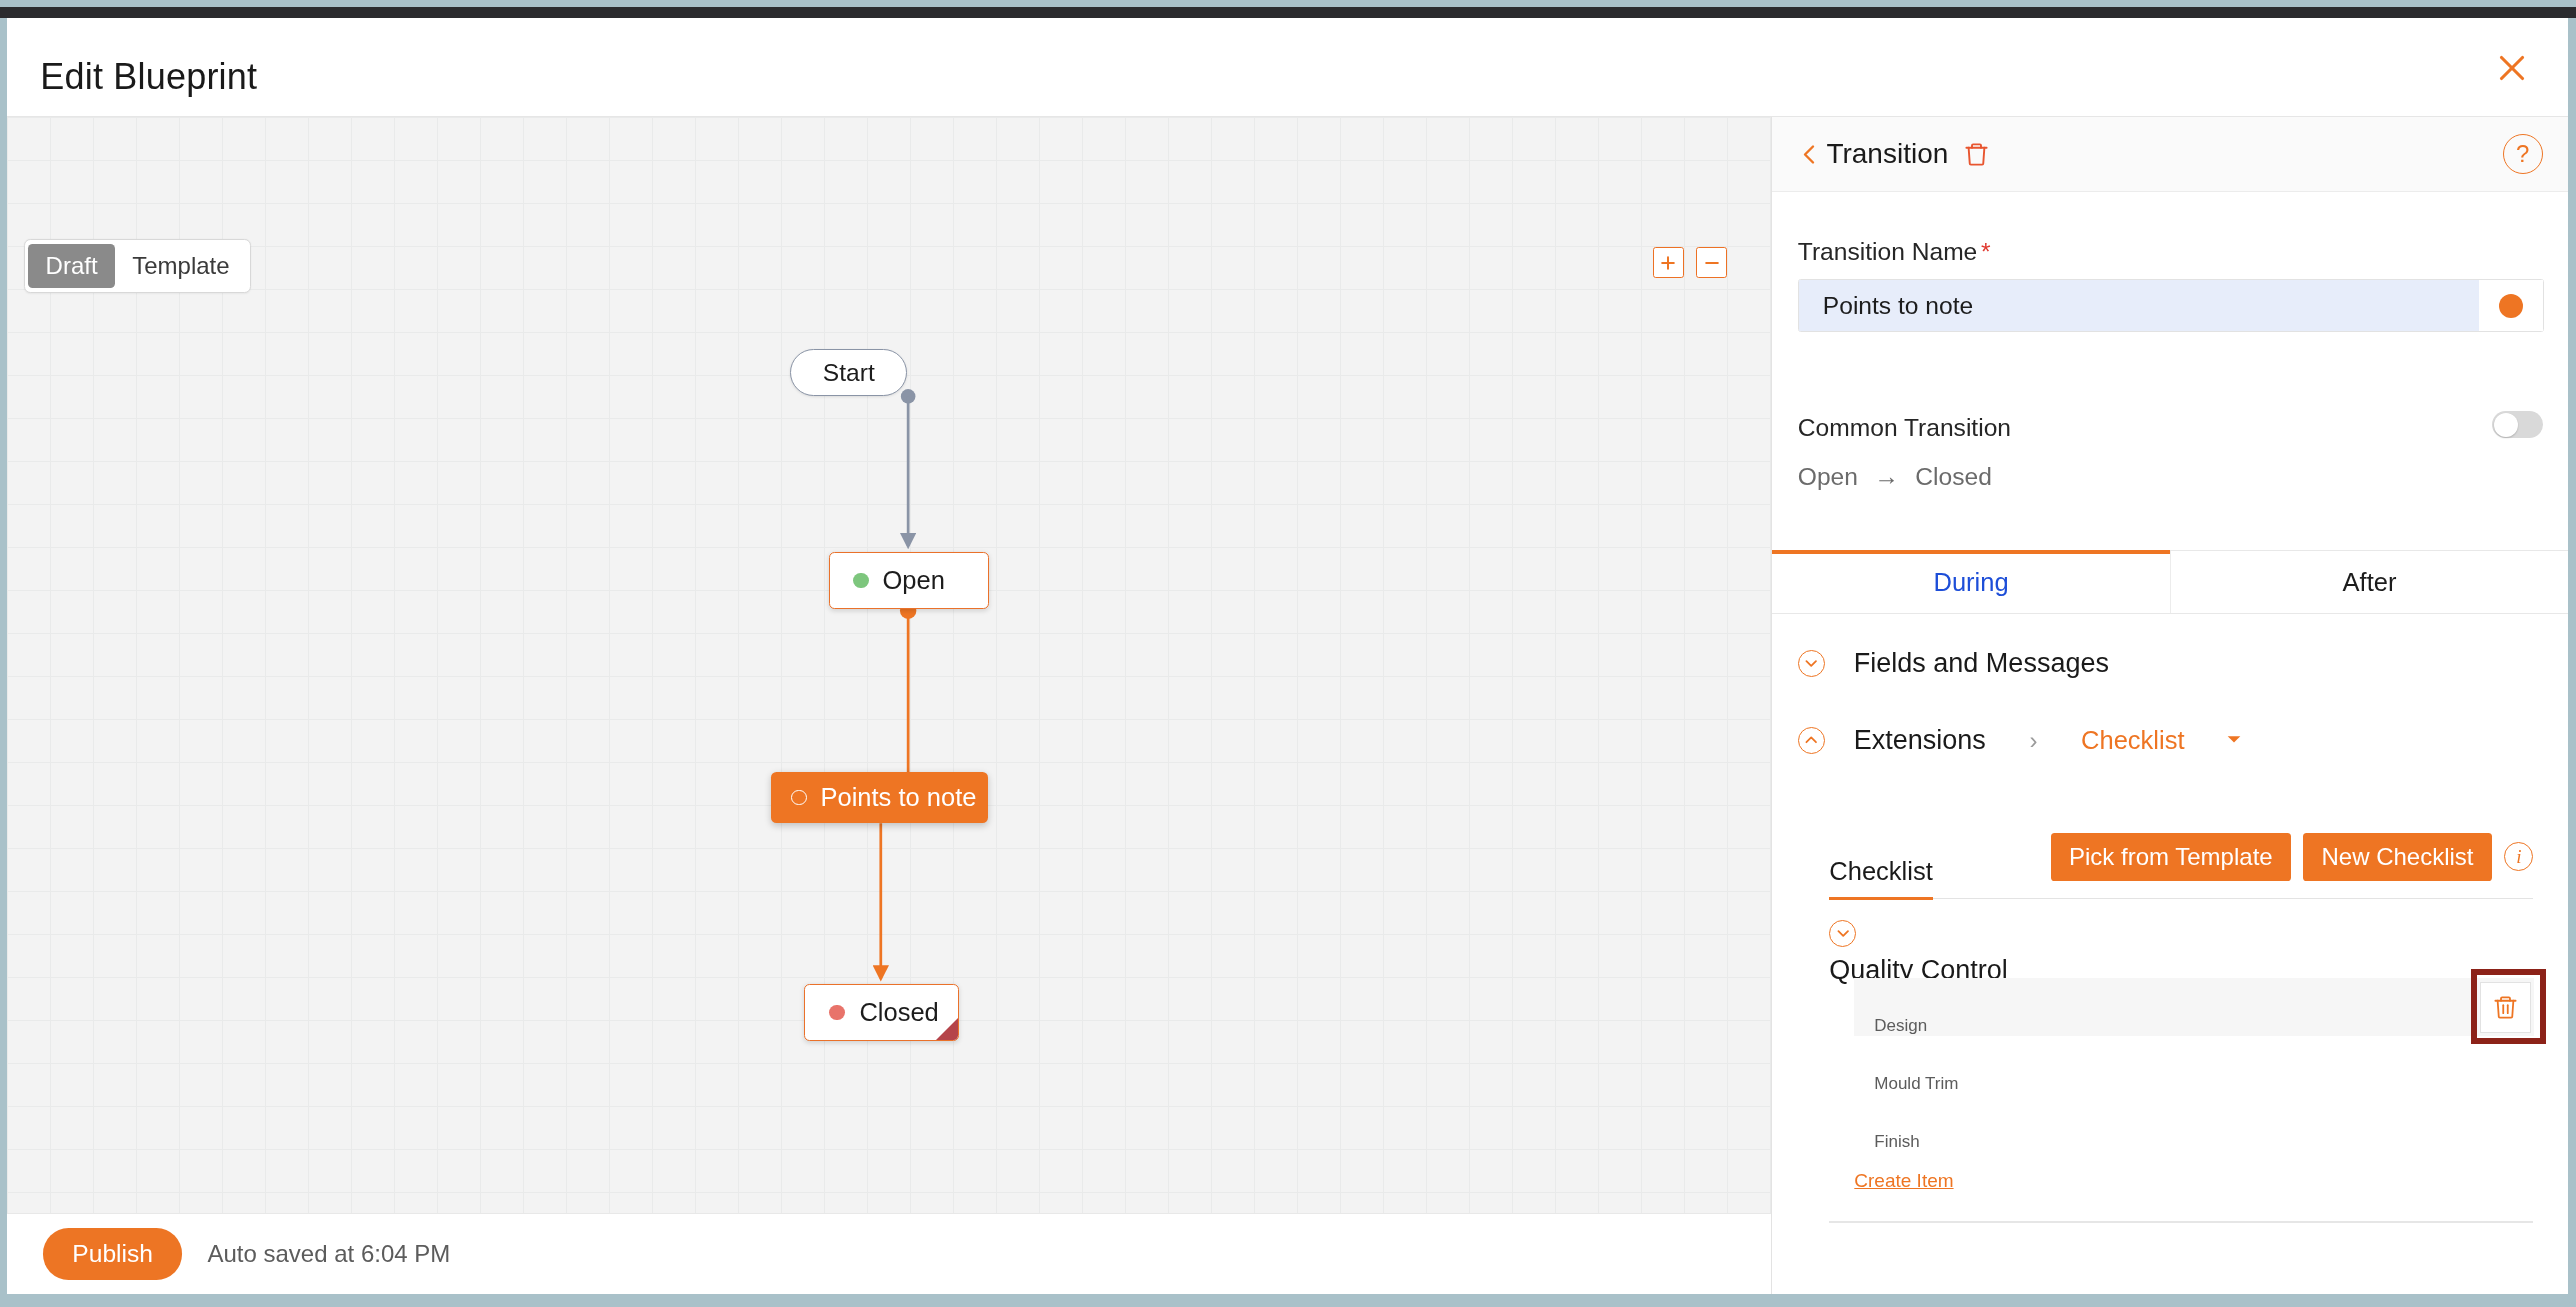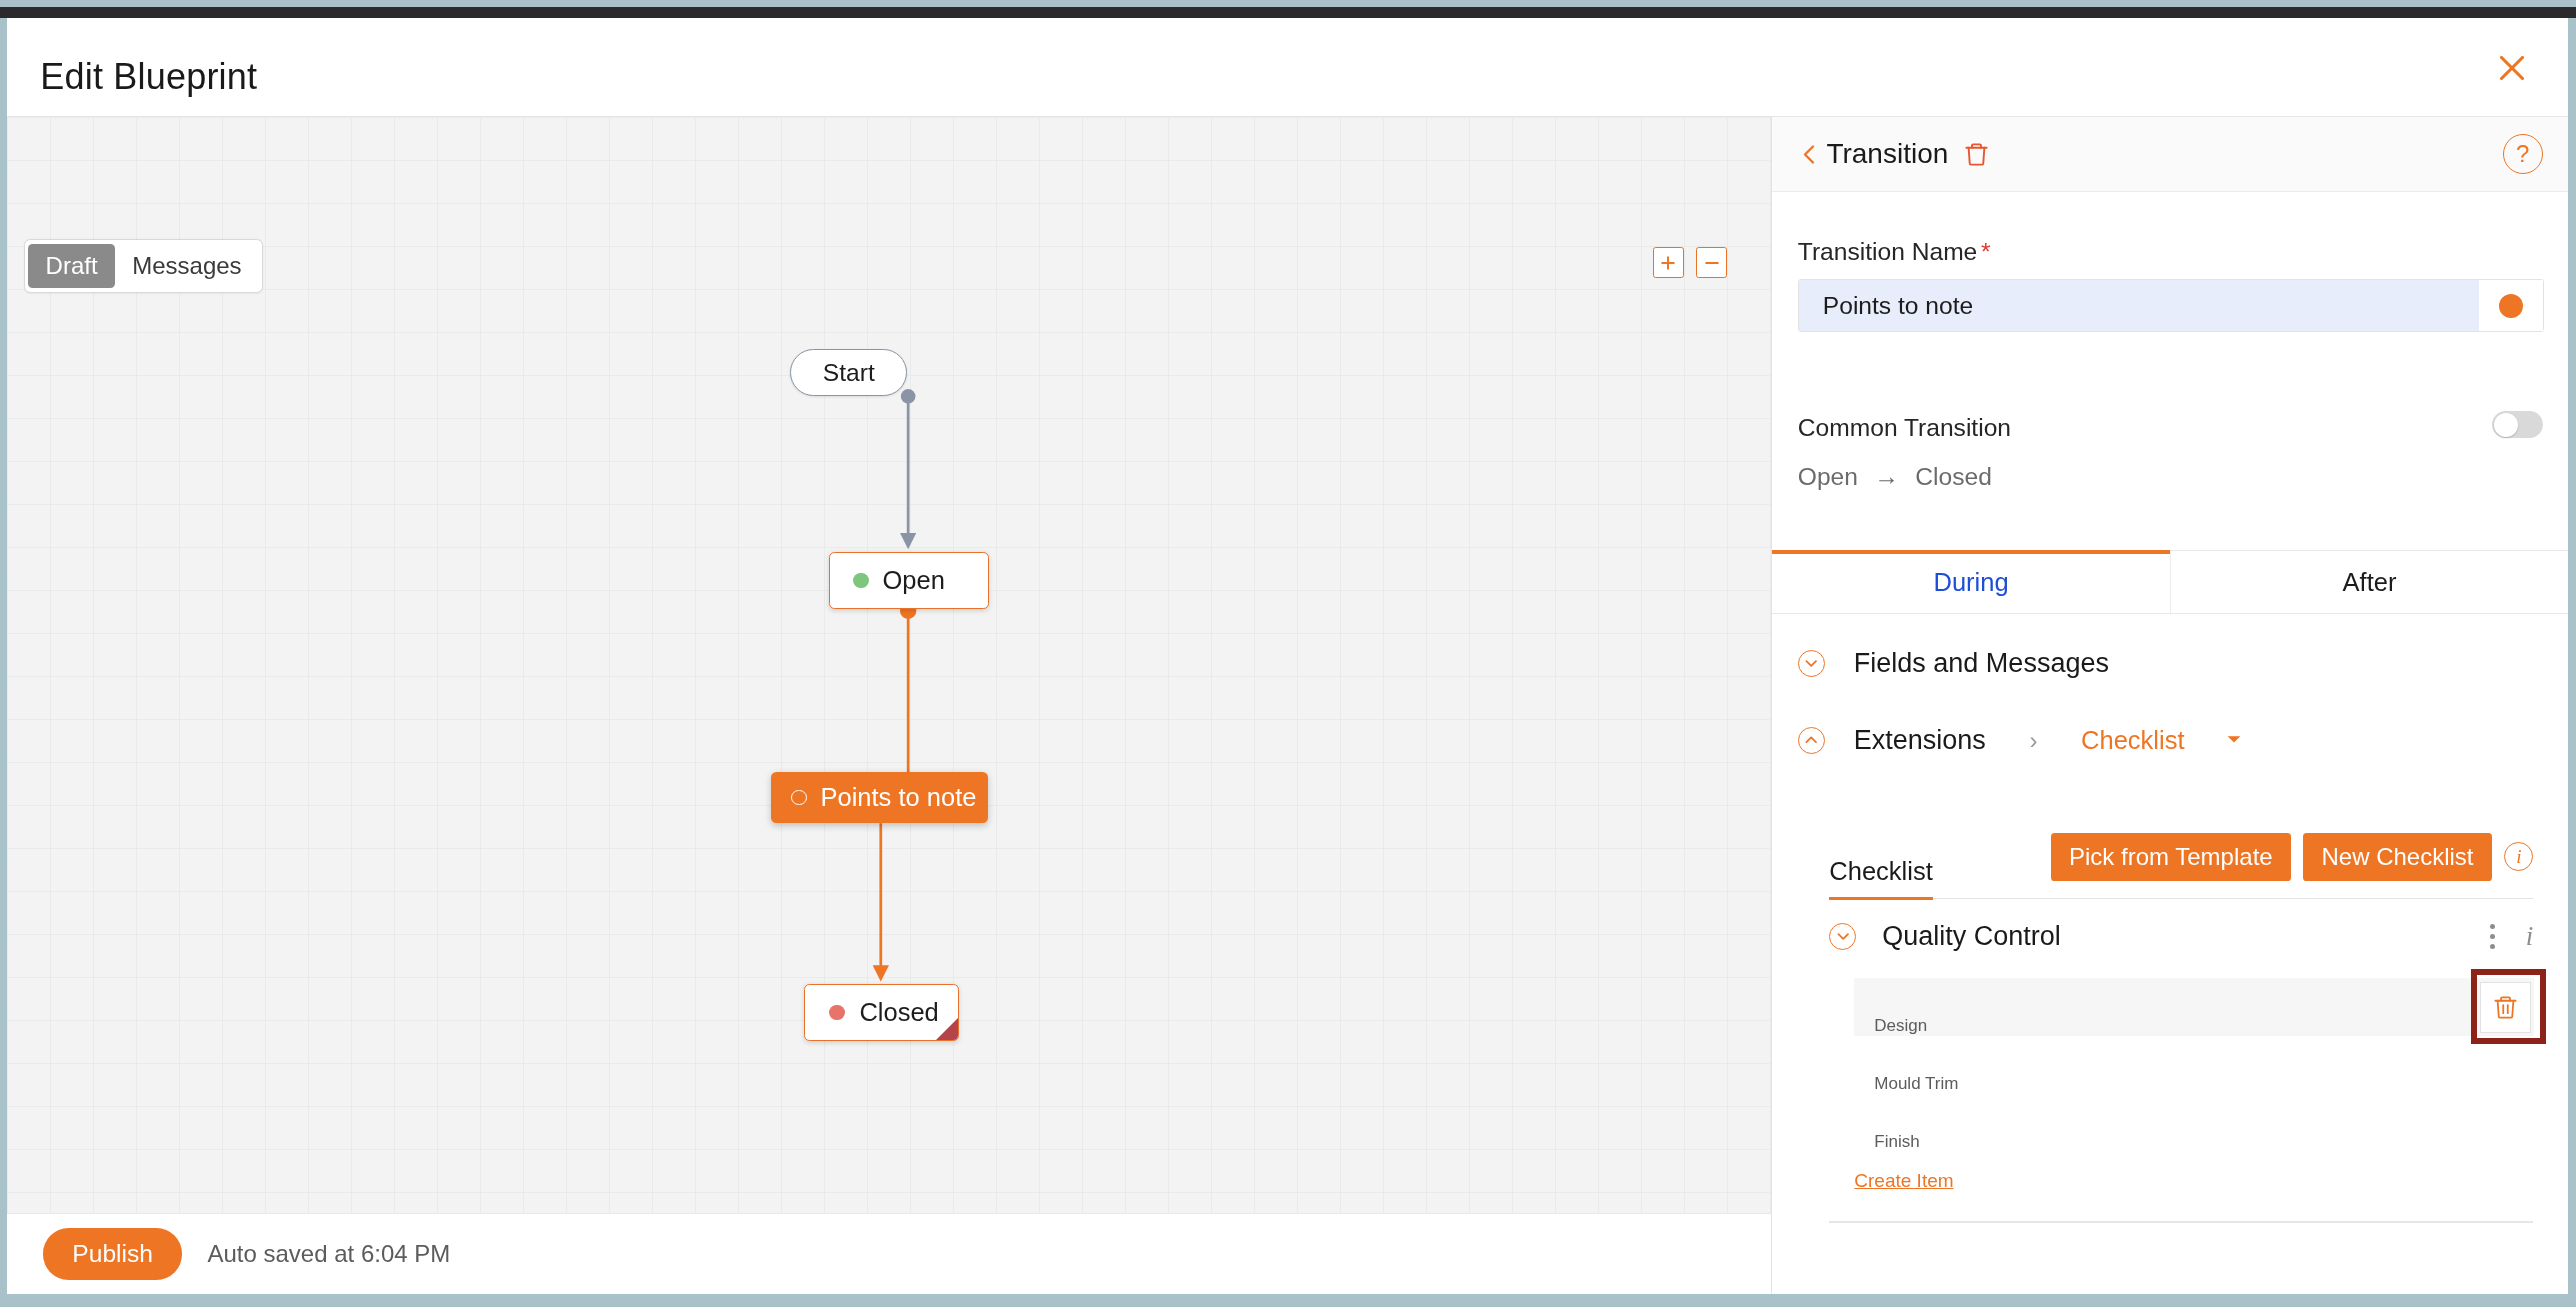--- a/index.html
+++ b/index.html
@@ -249,21 +249,21 @@
   }
   .info-circle {
     width: 29px; height: 29px; border-radius: 50%; border: 1.8px solid #ee7523;
     color: #ee7523; font-size: 19px; font-style: italic; font-family: "Liberation Serif", serif;
     display: flex; align-items: center; justify-content: center; cursor: pointer;
   }
 
   
   #cl-group-row {
     position: absolute; left: 57px; top: 728px; width: 704px;
-    display: flex; align-items: center; gap: 26px;
+    display: flex; gap: 8px; flex-direction: column;
   }
   #cl-group-title { font-size: 27px; color: #1a1a1a; }
   #cl-group-actions { margin-left: auto; display: flex; align-items: center; gap: 27px; }
   .kebab { display: flex; flex-direction: column; gap: 4.6px; cursor: pointer; padding: 3.6px; }
   .kebab i { width: 5.5px; height: 5.5px; border-radius: 50%; background: #8d8d8d; display: block; }
   .info-i {
     font-family: "Liberation Serif", serif; font-style: italic;
     font-size: 27px; color: #8d8d8d; cursor: pointer; line-height: 1;
   }
 
@@ -325,21 +325,21 @@
         <line x1="988" y1="306" x2="988" y2="470" stroke="#8a94a6" stroke-width="3" marker-end="url(#arrow-gray)"></line>
 
         <circle cx="988" cy="541" r="9" fill="#ee7523"></circle>
         <line x1="988" y1="541" x2="988" y2="718" stroke="#ee7523" stroke-width="3"></line>
 
         <line x1="958" y1="774" x2="958" y2="944" stroke="#ee7523" stroke-width="3" marker-end="url(#arrow-orange)"></line>
       </svg>
 
       <div id="state-toggle">
         <div class="state-seg active">Draft</div>
-        <div class="state-seg">Messages</div>
+        <div class="state-seg">Template</div>
       </div>
 
       <div id="zoom-controls">
         <div class="zoom-btn">
           <svg viewBox="0 0 24 24" stroke="#ee7523" stroke-width="2.4" stroke-linecap="round">
             <line x1="12" y1="5" x2="12" y2="19"></line>
               <line x1="5" y1="12" x2="19" y2="12"></line>
           </svg>
         </div>
         <div class="zoom-btn">

